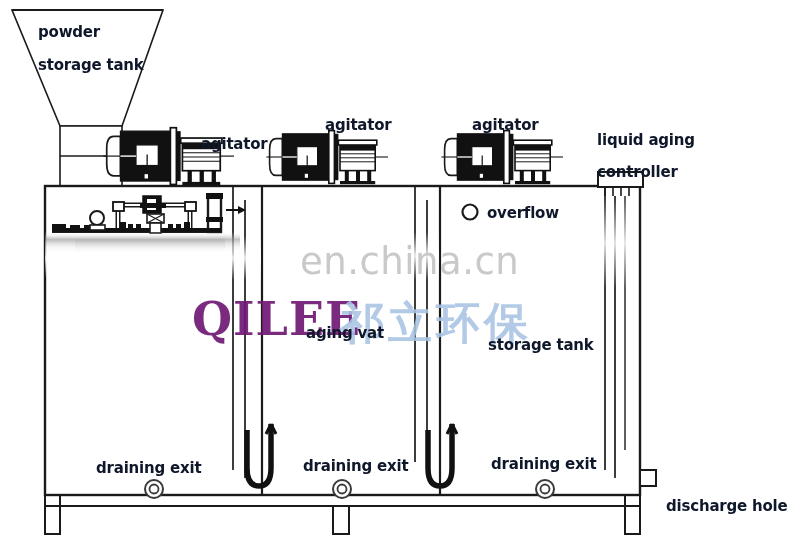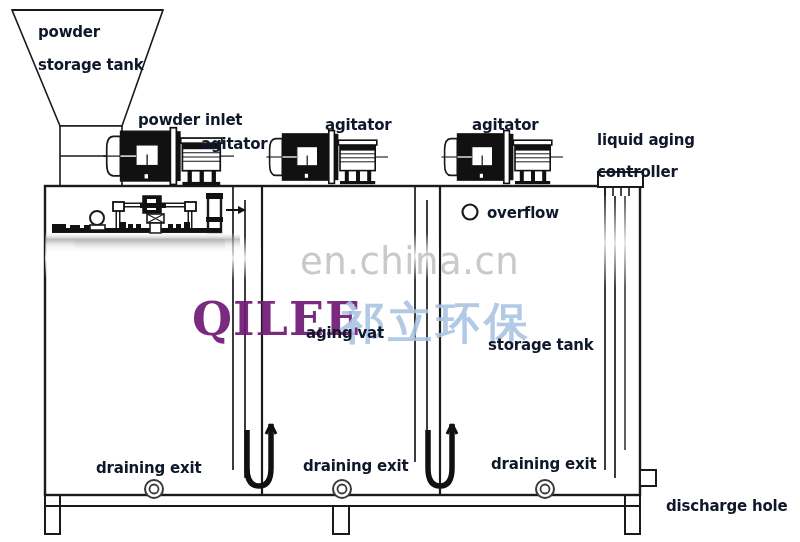--- a/index.html
+++ b/index.html
@@ -260,21 +260,20 @@
     <rect class="smear" x="45" y="238" width="30" height="40" fill="url(#smearV)" opacity="0.9"></rect>
   </svg>
 
   <div class="wm-url" style="left:300px; top:240px;">en.china.cn</div>
   <div class="wm-brand" style="left:192px; top:292px;">QILEE</div>
   <div class="wm-cn" style="left:340px; top:294px;">祁立环保</div>
 
   <div class="lbl lbl-15" style="left:38px; top:24px;">powder</div>
   <div class="lbl lbl-15" style="left:38px; top:57px;">storage tank</div>
 
-  <div class="lbl lbl-15" style="left:138px; top:112px;">powder inlet</div>
 
   <div class="lbl lbl-15" style="left:201px; top:136px;">agitator</div>
   <div class="lbl lbl-15" style="left:325px; top:117px;">agitator</div>
   <div class="lbl lbl-15" style="left:472px; top:117px;">agitator</div>
 
   <div class="lbl lbl-15" style="left:597px; top:132px;">liquid aging</div>
   <div class="lbl lbl-15" style="left:597px; top:164px;">controller</div>
 
   <div class="lbl lbl-15" style="left:487px; top:205px;">overflow</div>
 

